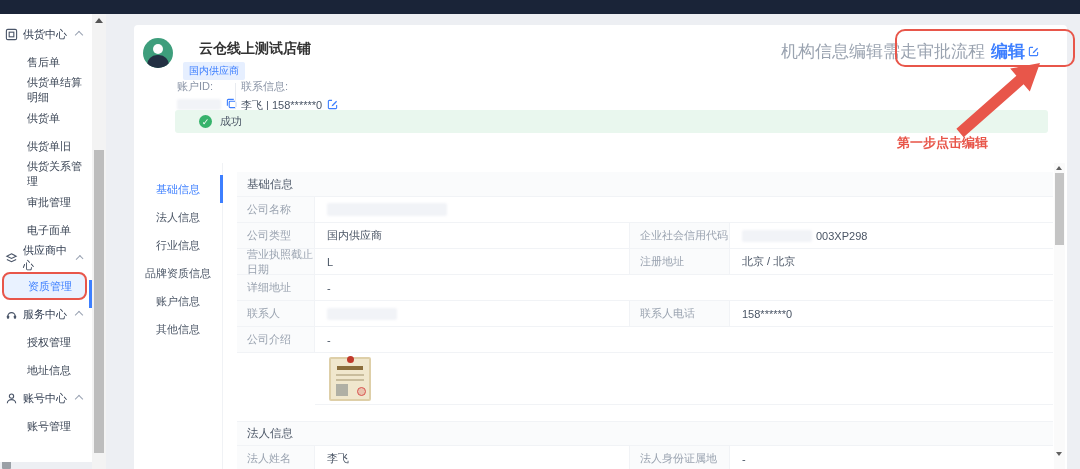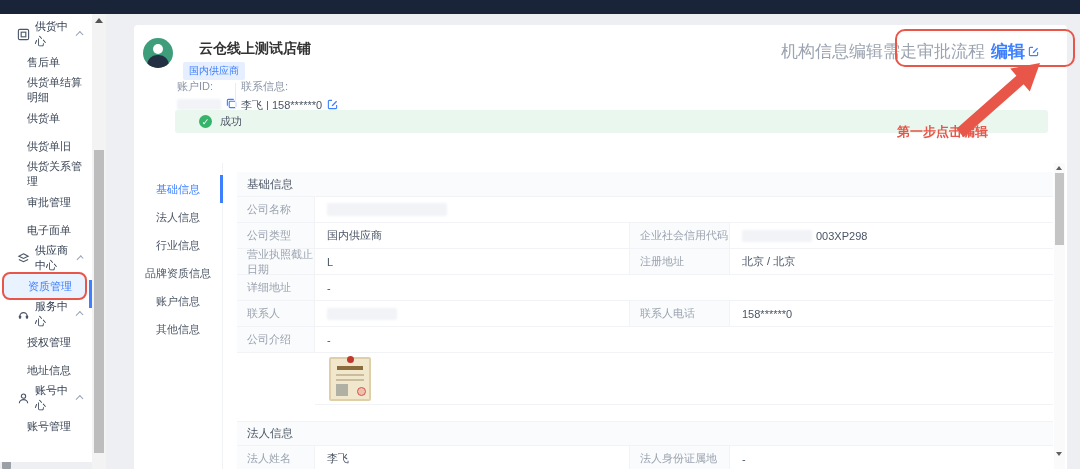--- a/index.html
+++ b/index.html
@@ -3,21 +3,21 @@
 <meta charset="utf-8">
 <style>
   * { margin:0; padding:0; box-sizing:border-box; }
   html,body { width:1080px; height:469px; overflow:hidden; }
   body { font-family:"Liberation Sans", sans-serif; background:#edeff3; position:relative; color:#4a5565; }
 
   .topbar { position:absolute; left:0; top:0; width:1080px; height:14px; background:#1a2438; }
 
   
   .sidebar { position:absolute; left:0; top:14px; width:92px; height:448px; background:#fff; padding-top:6px; z-index:2; }
-  .sb-section { height:28px; display:flex; align-items:center; gap:5px; padding-left:5px; font-size:11px; color:#2e3a4e; cursor:pointer;margin-left:12px; }
+  .sb-section { height:28px; display:flex; align-items:center; gap:5px; padding-left:5px; font-size:11px; color:#2e3a4e; cursor:pointer; }
   .sb-ico { width:13px; height:13px; display:inline-flex; flex:0 0 13px; }
   .caret { width:6px; height:6px; border-left:1.4px solid #9aa3b3; border-top:1.4px solid #9aa3b3; transform:rotate(45deg); margin-left:auto; margin-right:10px; margin-top:2px; }
   .sb-item { position:relative; height:28px; display:flex; align-items:center; padding-left:27px; font-size:11px; color:#3c4656; cursor:pointer; }
   .sb-item.active { margin:0 5px 0 2px; padding-left:24px; border:2.5px solid #e8564a; border-radius:8px; background:#e9f2ff; color:#3d7fff;text-align:right; }
   .active-indicator { position:absolute; right:0; top:266px; width:3px; height:28px; background:#3d7fff; }
 
   
   .scroll-left { position:absolute; left:92px; top:14px; width:14px; height:455px; background:#f3f3f3; z-index:1; }
   .scroll-left .thumb { position:absolute; left:2px; top:136px; width:10px; height:303px; background:#bdbdbd; }
   .tri-up { position:absolute; left:3px; top:4px; width:0; height:0; border-left:4px solid transparent; border-right:4px solid transparent; border-bottom:5px solid #555; }
@@ -41,21 +41,21 @@
   .status-bar { position:absolute; left:41px; top:85px; width:873px; height:23px; background:#e9f7ee; border-radius:3px; display:flex; align-items:center; padding-left:24px; gap:8px; }
   .check { width:13px; height:13px; border-radius:50%; background:#36b36b; color:#fff; font-size:9px; display:flex; align-items:center; justify-content:center; }
   .status-text { font-size:11px; color:#4a5565; }
   .edit-area { position:absolute; right:28px; top:15px; display:flex; align-items:center; gap:6px; font-size:17px; }
   .edit-notice { color:#9aa3b0; }
   .edit-btn { color:#3d7fff; font-weight:700; cursor:pointer; display:flex; align-items:center; gap:3px; }
 
   
   .anno-box-edit { position:absolute; left:895px; top:29px; width:180px; height:38px; border:2.5px solid #e8564a; border-radius:10px; z-index:6; pointer-events:none; }
   .anno-arrow { position:absolute; left:945px; top:55px; z-index:6; pointer-events:none; }
-  .anno-step { position:absolute; left:897px; top:123px; font-size:13px; font-weight:700; color:#e8564a; z-index:6; }
+  .anno-step { position:absolute; left:897px; top:134px; font-size:13px; font-weight:700; color:#e8564a; z-index:6; }
 
   
   .content-card { position:absolute; left:28px; top:149px; width:933px; height:311px; background:#fff; border-radius:4px; overflow:hidden; }
   .tabs { position:absolute; left:0; top:0; width:89px; height:100%; border-right:1px solid #f0f2f5; padding-top:12px; }
   .tab { position:relative; height:28px; display:flex; align-items:center; justify-content:center; font-size:11px; color:#4a5565; cursor:pointer; }
   .tab.active { color:#3d7fff; }
   .tab.active::before { content:''; position:absolute; left:4px; right:4px; top:2px; bottom:2px; background:#e9f2ff; border-radius:3px; z-index:-1; }
   .tab.active::after { content:''; position:absolute; right:-1px; top:0; height:100%; width:3px; background:#3d7fff; }
   .tab span { position:relative; z-index:1; }
 

